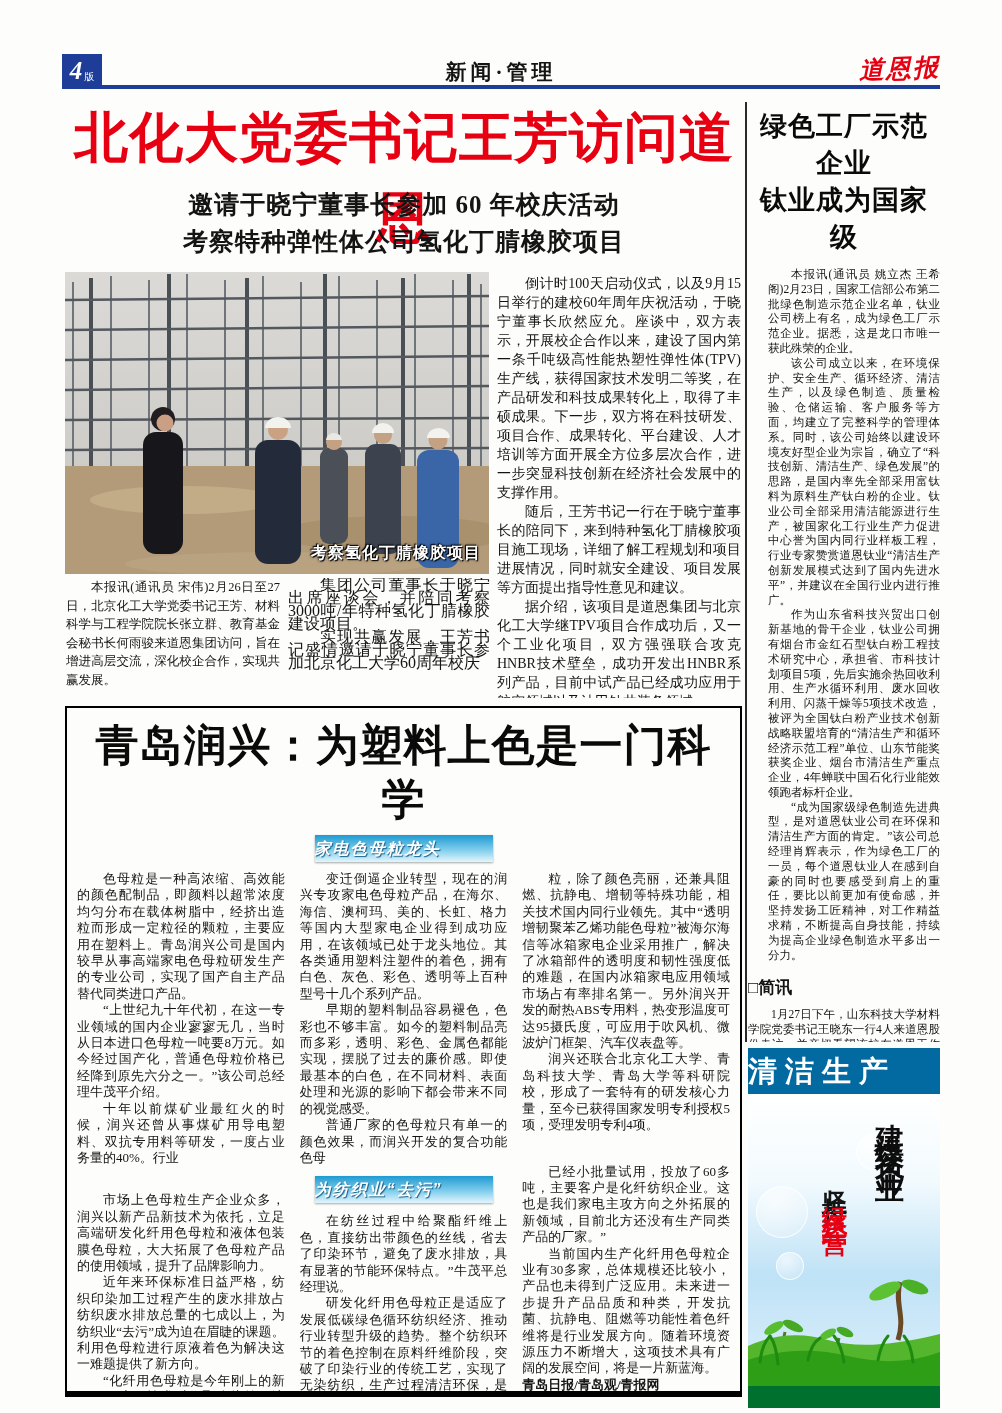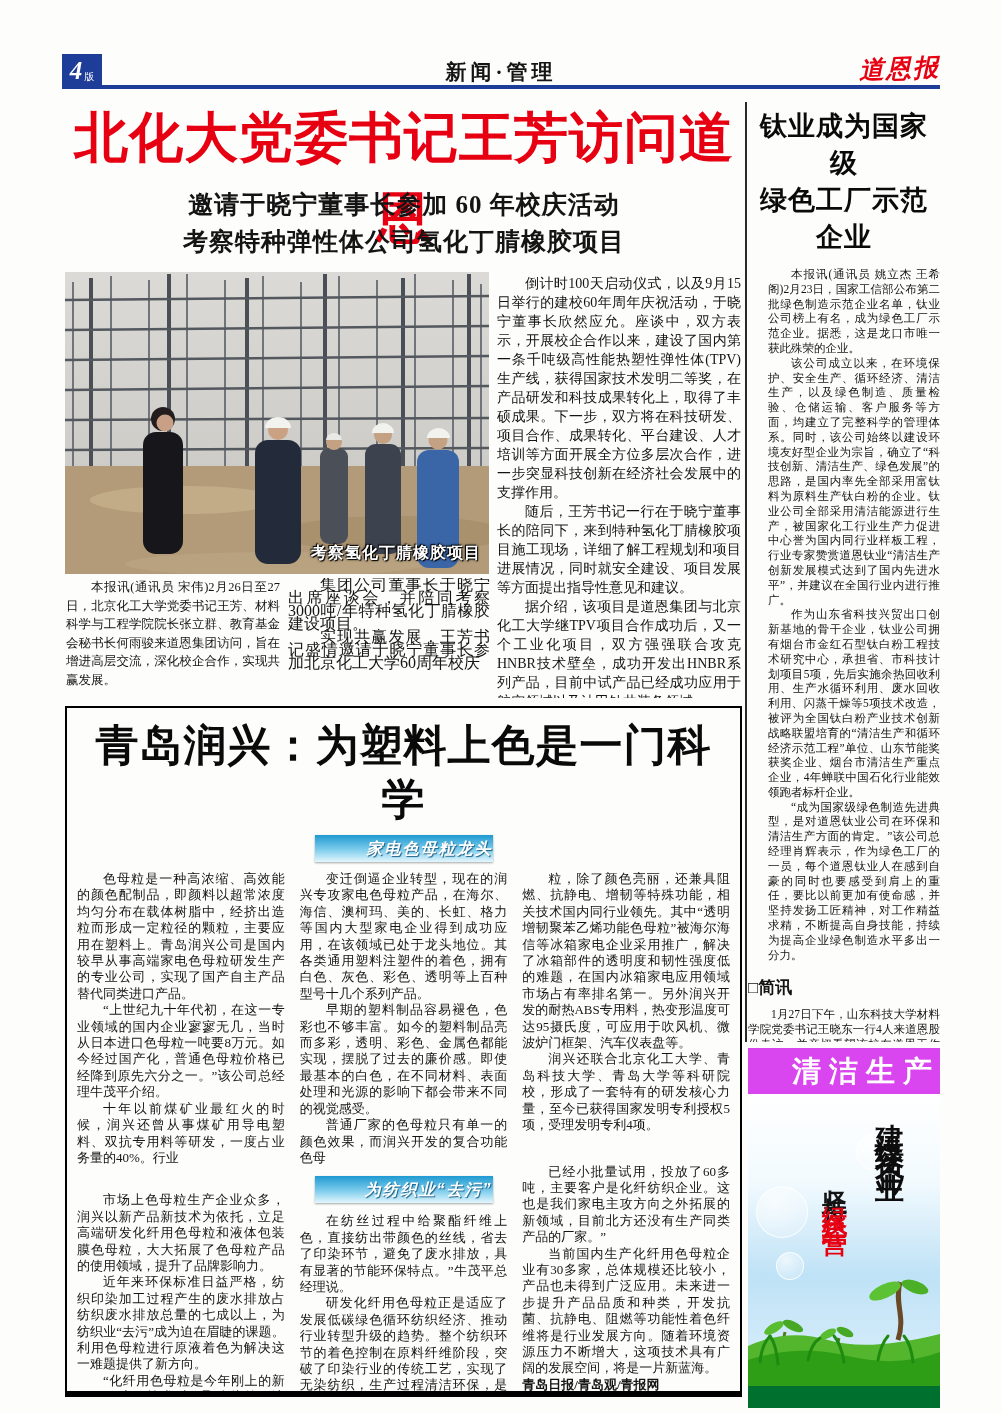--- a/index.html
+++ b/index.html
@@ -34,21 +34,21 @@
                   font-size:12.5px;line-height:18.6px;overflow:hidden;}
   .col-below-mid{position:absolute;left:288px;top:578px;width:202px;height:122px;
                  font-size:16px;line-height:13px;overflow:hidden;}
   .v-divider{position:absolute;left:745px;top:102px;width:2px;height:940px;background:#2a2a2a;}
 
   
   .rx-box{position:absolute;left:65px;top:706px;width:677px;height:691px;background:#fdfdfb;
           border:2px solid #000;border-bottom-width:6px;padding:10px 10px 0 10px;overflow:hidden;}
   .rx-headline{text-align:center;font-family:"Liberation Sans","DejaVu Sans",sans-serif;
                font-weight:bold;font-size:43px;line-height:54px;letter-spacing:1px;color:#0a0a0a;}
-  .rx-banner{width:178px;height:27px;margin:9px auto 9px auto;text-align:right;
+  .rx-banner{width:178px;height:27px;margin:9px auto 9px auto;text-align:left;
              background:linear-gradient(180deg,#1f9ad2 0%,#7fcdec 55%,#e3f6fd 100%);
              color:#fff;font-family:"Liberation Sans","DejaVu Sans",sans-serif;font-weight:bold;
              font-style:italic;font-size:16px;line-height:27px;letter-spacing:2px;
              text-shadow:1px 1px 1px #1a5f86;box-shadow:0 1px 2px rgba(0,0,0,.35);}
   .rx-banner.inline{margin:10px auto 10px auto;}
   .rx-cols{display:flex;gap:15px;overflow:hidden;}
   .rx-col{flex:1;font-size:13px;line-height:16.4px;}
   .rx-col p{text-indent:2em;text-align:justify;}
   .gap-sm{margin-top:26px;}
   .gap-lg{margin-top:30px;}
@@ -61,21 +61,21 @@
   .st-body{margin-top:11px;font-size:11.5px;line-height:14.8px;}
   .st-body p{text-indent:2em;text-align:justify;padding-left:20px;}
   .briefs-heading{margin-top:14px;font-family:"Liberation Sans","DejaVu Sans",sans-serif;
                   font-weight:bold;font-size:17px;}
   .briefs{margin-top:8px;font-size:11.5px;line-height:14.8px;}
   .briefs p{text-indent:2em;text-align:justify;}
   .briefs .byline{text-indent:0;text-align:right;padding-right:10px;}
 
   
   .ad{position:absolute;left:748px;top:1048px;width:192px;height:360px;}
-  .ad-header{height:46px;background:#d946ef;color:#fff;text-align:right;
+  .ad-header{height:46px;background:#0369a1;color:#fff;text-align:left;
              font-family:"Liberation Sans","DejaVu Sans",sans-serif;font-weight:bold;
              font-size:29px;line-height:46px;letter-spacing:8px;}
   .ad-body{position:relative;height:292px;overflow:hidden;
            background:linear-gradient(180deg,#ffffff 0%,#f2fafe 30%,#bfe2f6 62%,#dbeffb 100%);}
   .ad-footer{height:22px;background:#00702f;}
   .ad-grass{position:absolute;left:0;bottom:0;width:192px;height:112px;}
   .ad-v1{position:absolute;top:6px;right:30px;writing-mode:vertical-rl;color:#0d0d0d;
          font-family:"Liberation Sans","DejaVu Sans",sans-serif;font-weight:bold;
          font-size:29px;letter-spacing:10px;}
   .ad-v2{position:absolute;top:76px;right:88px;writing-mode:vertical-rl;
@@ -211,22 +211,22 @@
         <p class="gap-lg">已经小批量试用，投放了60多吨，主要客户是化纤纺织企业。这也是我们家电主攻方向之外拓展的新领域，目前北方还没有生产同类产品的厂家。”</p>
         <p>当前国内生产化纤用色母粒企业有30多家，总体规模还比较小，产品也未得到广泛应用。未来进一步提升产品品质和种类，开发抗菌、抗静电、阻燃等功能性着色纤维将是行业发展方向。随着环境资源压力不断增大，这项技术具有广阔的发展空间，将是一片新蓝海。</p>
         <p class="rx-byline">青岛日报/青岛观/青报网</p>
         <p class="rx-byline">记者周晓峰</p>
       </div>
     </div>
   </div>
 
   <div class="sidebar">
     <div class="st-title">
+      <div>绿色工厂示范企业</div>
       <div>钛业成为国家级</div>
-      <div>绿色工厂示范企业</div>
     </div>
     <div class="st-body">
       <p>本报讯(通讯员 姚立杰 王希阁)2月23日，国家工信部公布第二批绿色制造示范企业名单，钛业公司榜上有名，成为绿色工厂示范企业。据悉，这是龙口市唯一获此殊荣的企业。</p>
       <p>该公司成立以来，在环境保护、安全生产、循环经济、清洁生产，以及绿色制造、质量检验、仓储运输、客户服务等方面，均建立了完整科学的管理体系。同时，该公司始终以建设环境友好型企业为宗旨，确立了“科技创新、清洁生产、绿色发展”的思路，是国内率先全部采用富钛料为原料生产钛白粉的企业。钛业公司全部采用清洁能源进行生产，被国家化工行业生产力促进中心誉为国内同行业样板工程，行业专家赞赏道恩钛业“清洁生产创新发展模式达到了国内先进水平”，并建议在全国行业内进行推广。</p>
       <p>作为山东省科技兴贸出口创新基地的骨干企业，钛业公司拥有烟台市金红石型钛白粉工程技术研究中心，承担省、市科技计划项目5项，先后实施余热回收利用、生产水循环利用、废水回收利用、闪蒸干燥等5项技术改造，被评为全国钛白粉产业技术创新战略联盟培育的“清洁生产和循环经济示范工程”单位、山东节能奖获奖企业、烟台市清洁生产重点企业，4年蝉联中国石化行业能效领跑者标杆企业。</p>
       <p>“成为国家级绿色制造先进典型，是对道恩钛业公司在环保和清洁生产方面的肯定。”该公司总经理肖辉表示，作为绿色工厂的一员，每个道恩钛业人在感到自豪的同时也要感受到肩上的重任，要比以前更加有使命感，并坚持发扬工匠精神，对工作精益求精，不断提高自身技能，持续为提高企业绿色制造水平多出一分力。</p>
     </div>
     <div class="briefs-heading">□简讯</div>
     <div class="briefs">
       <p>1月27日下午，山东科技大学材料学院党委书记王晓东一行4人来道恩股份走访，并亲切看望该校在道恩工作的历届毕业生。在座谈会上，双方就加强校企合作、开发新产品、解决产品质量问题及学生实习等工作进行充分沟通。</p>

